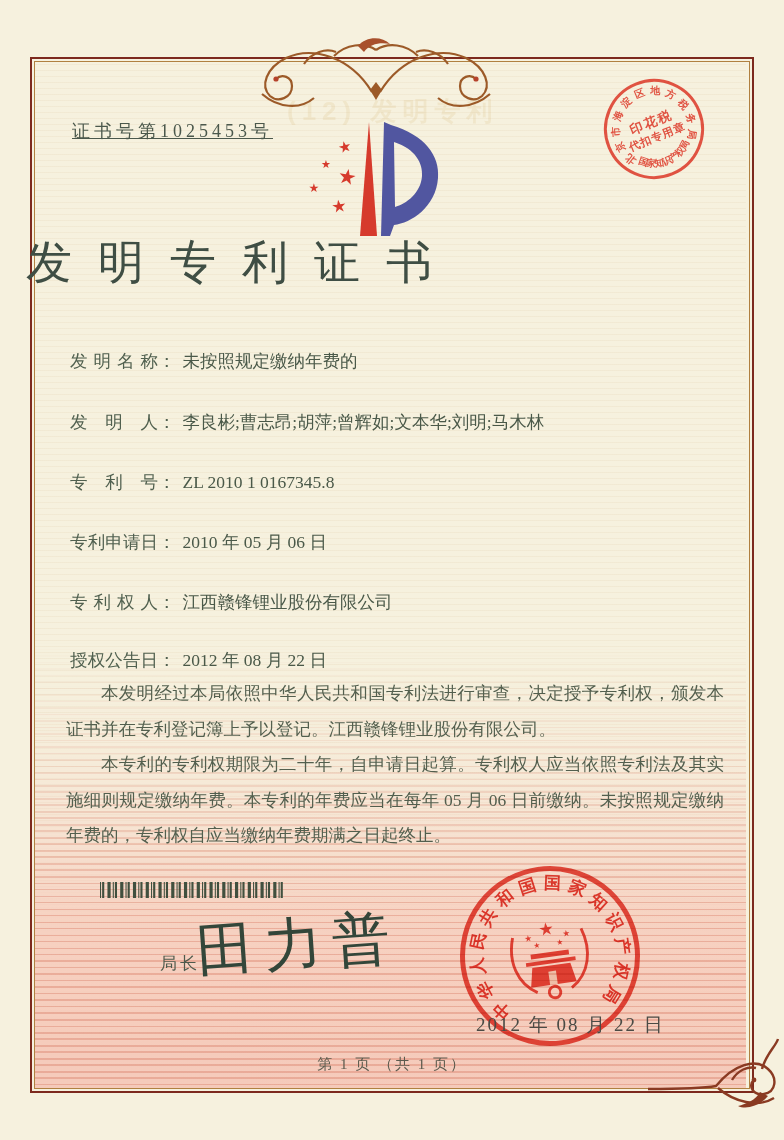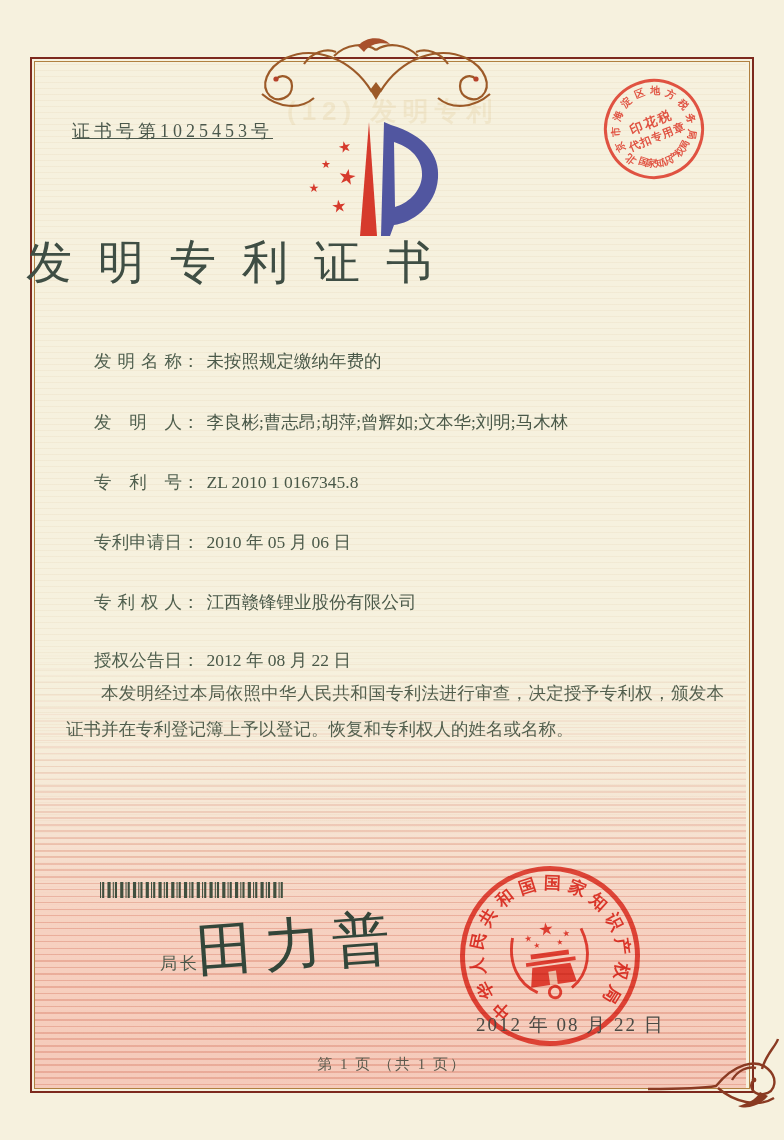--- a/index.html
+++ b/index.html
@@ -42,21 +42,20 @@
   .doc-title{
     position:absolute;left:0;top:232px;width:784px;z-index:2;
     text-align:left;font-size:46px;font-weight:400;color:#3f4e44;
     letter-spacing:26px;text-indent:26px;
   }
   
   .field-row{position:absolute;left:70px;z-index:2;font-size:17.5px;color:#50604f;white-space:nowrap;}
   .field-label{
     display:inline-block;width:88px;text-align:justify;text-align-last:justify;
     vertical-align:bottom;
-    margin-left:24px;
   }
   .field-colon{display:inline-block;}
   .field-value{margin-left:7px;color:#4a5949;}
   
   .body-text{
     position:absolute;left:66px;top:676px;width:658px;z-index:2;
     font-size:17.5px;line-height:35.5px;color:#535f4e;text-align:justify;
   }
   .body-text p{margin:0;text-indent:2em;}
   
@@ -195,21 +194,22 @@
   <span class="field-label">专利申请日</span><span class="field-colon">：</span><span class="field-value">2010 年 05 月 06 日</span>
 </div>
 <div class="field-row" style="top:590px">
   <span class="field-label">专利权人</span><span class="field-colon">：</span><span class="field-value">江西赣锋锂业股份有限公司</span>
 </div>
 <div class="field-row" style="top:648px">
   <span class="field-label">授权公告日</span><span class="field-colon">：</span><span class="field-value">2012 年 08 月 22 日</span>
 </div>
 
 <div class="body-text">
-  <p>本发明经过本局依照中华人民共和国专利法进行审查，决定授予专利权，颁发本证书并在专利登记簿上予以登记。恢复和专利权人的姓名或名称。</p>
+  <p>本发明经过本局依照中华人民共和国专利法进行审查，决定授予专利权，颁发本证书并在专利登记簿上予以登记。江西赣锋锂业股份有限公司。</p>
+  <p>本专利的专利权期限为二十年，自申请日起算。专利权人应当依照专利法及其实施细则规定缴纳年费。本专利的年费应当在每年 05 月 06 日前缴纳。未按照规定缴纳年费的，专利权自应当缴纳年费期满之日起终止。</p>
 </div>
 
 <svg class="barcode" id="barcode" width="186" height="16" viewBox="0 0 175 16" preserveAspectRatio="none">
     <rect x="0" y="0" width="1" height="16" fill="#41503f"></rect>
     <rect x="2" y="0" width="2" height="16" fill="#41503f"></rect>
     <rect x="7" y="0" width="3" height="16" fill="#41503f"></rect>
     <rect x="12" y="0" width="1" height="16" fill="#41503f"></rect>
     <rect x="14" y="0" width="2" height="16" fill="#41503f"></rect>
     <rect x="19" y="0" width="3" height="16" fill="#41503f"></rect>
     <rect x="24" y="0" width="1" height="16" fill="#41503f"></rect>

